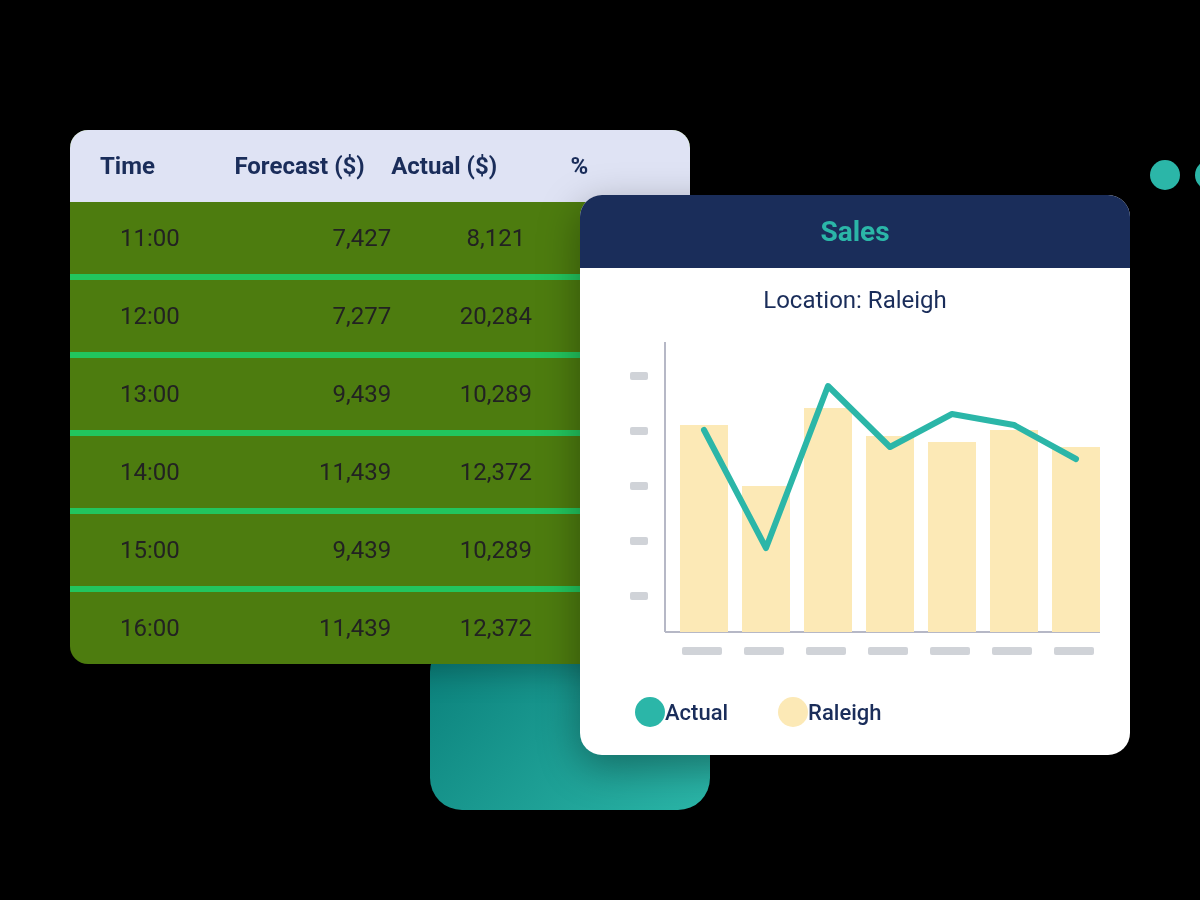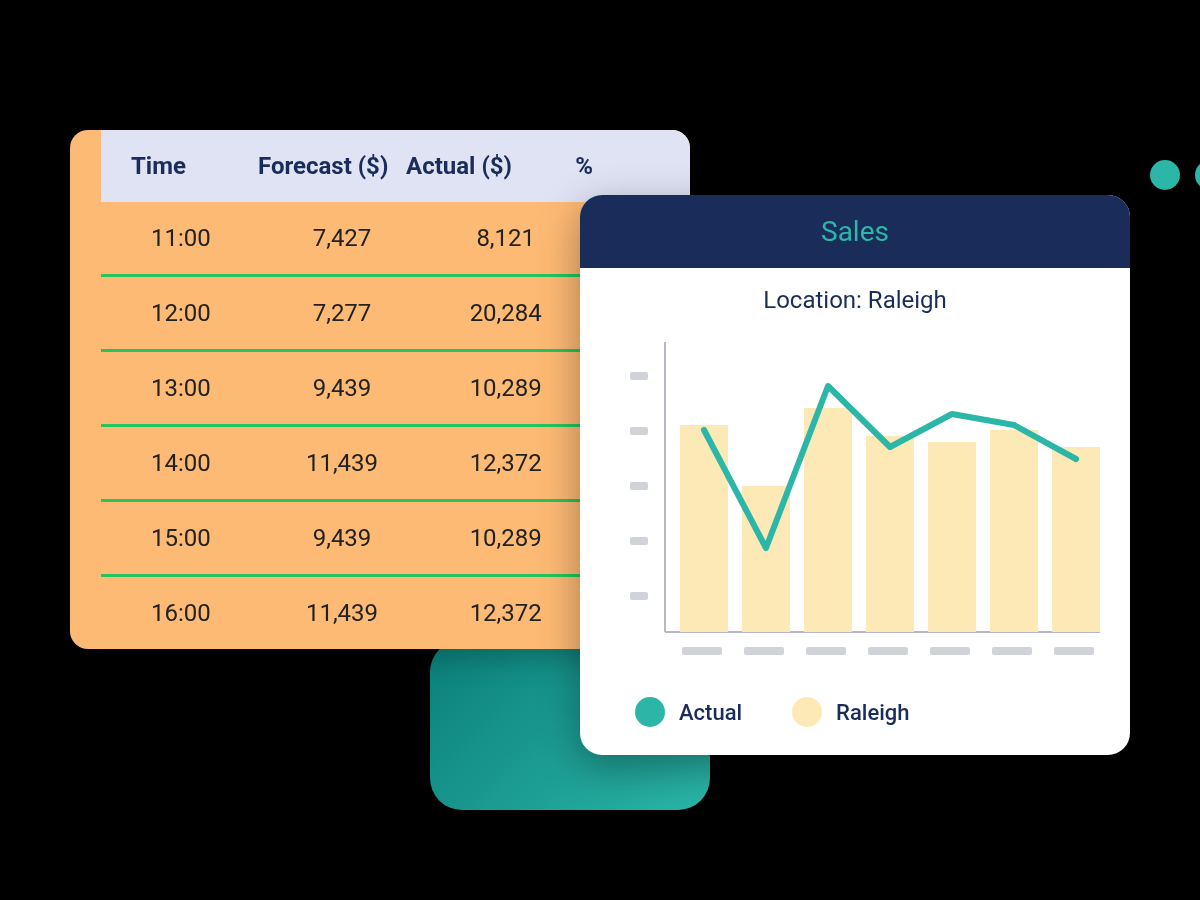--- a/index.html
+++ b/index.html
@@ -43,66 +43,65 @@
     border-radius: 32px;
     background: linear-gradient(135deg, #0a7f7a 0%, #2bb6a8 100%);
   }
 
   
   .table-card {
     position: absolute;
     left: 70px;
     top: 130px;
     width: 620px;
-    background: #fdba74;
+    background: #4d7c0f;
     border-radius: 18px;
     box-shadow: 0 8px 30px rgba(0,0,0,0.25);
     overflow: hidden;
-    padding-left: 31px;
   }
   .table-head {
     background: #dfe3f4;
     display: grid;
     grid-template-columns: 1.2fr 1.4fr 1.6fr 0.8fr;
     padding: 22px 30px;
   }
   .table-head div {
     color: #1a2d5a;
     font-weight: 700;
     font-size: 24px;
   }
   .table-body .row {
     display: grid;
     grid-template-columns: 1.2fr 1.4fr 1.6fr 0.8fr;
     padding: 22px 30px;
-    border-top: 3px solid #22c55e;
+    border-top: 6px solid #22c55e;
     font-size: 24px;
     color: #222;
   }
   .table-body .row:first-child { border-top: none; }
   .table-body .row div:nth-child(1){ text-align: left; padding-left: 20px;}
-  .table-body .row div:nth-child(2){ text-align: center; padding-left: 20px;}
+  .table-body .row div:nth-child(2){ text-align: right; padding-left: 20px;}
   .table-body .row div:nth-child(3){ text-align: center; padding-left: 30px;}
 
   
   .chart-card {
     position: absolute;
     left: 580px;
     top: 195px;
     width: 550px;
     background: #fff;
     border-radius: 22px;
     box-shadow: 0 12px 40px rgba(0,0,0,0.35);
     overflow: hidden;
   }
   .chart-header {
     background: #1a2d5a;
     color: #2bb6a8;
     font-size: 28px;
-    font-weight: 400;
+    font-weight: 700;
     text-align: center;
     padding: 20px 0;
   }
   .chart-sub {
     text-align: center;
     color: #1a2d5a;
     font-size: 24px;
     padding: 18px 0 8px 0;
   }
   .chart-area {
@@ -119,21 +118,20 @@
 
   .legend {
     display: flex;
     gap: 50px;
     padding: 15px 30px 28px 55px;
     align-items: center;
   }
   .legend-item {
     display: flex;
     align-items: center;
-    gap: 14px;
     color: #1a2d5a;
     font-size: 22px;
     font-weight: 500;
   }
   .swatch {
     width: 30px; height: 30px; border-radius: 50%;
   }
   .swatch.actual { background: #2bb6a8; }
   .swatch.forecast { background: #fce9b6; }
 </style>

